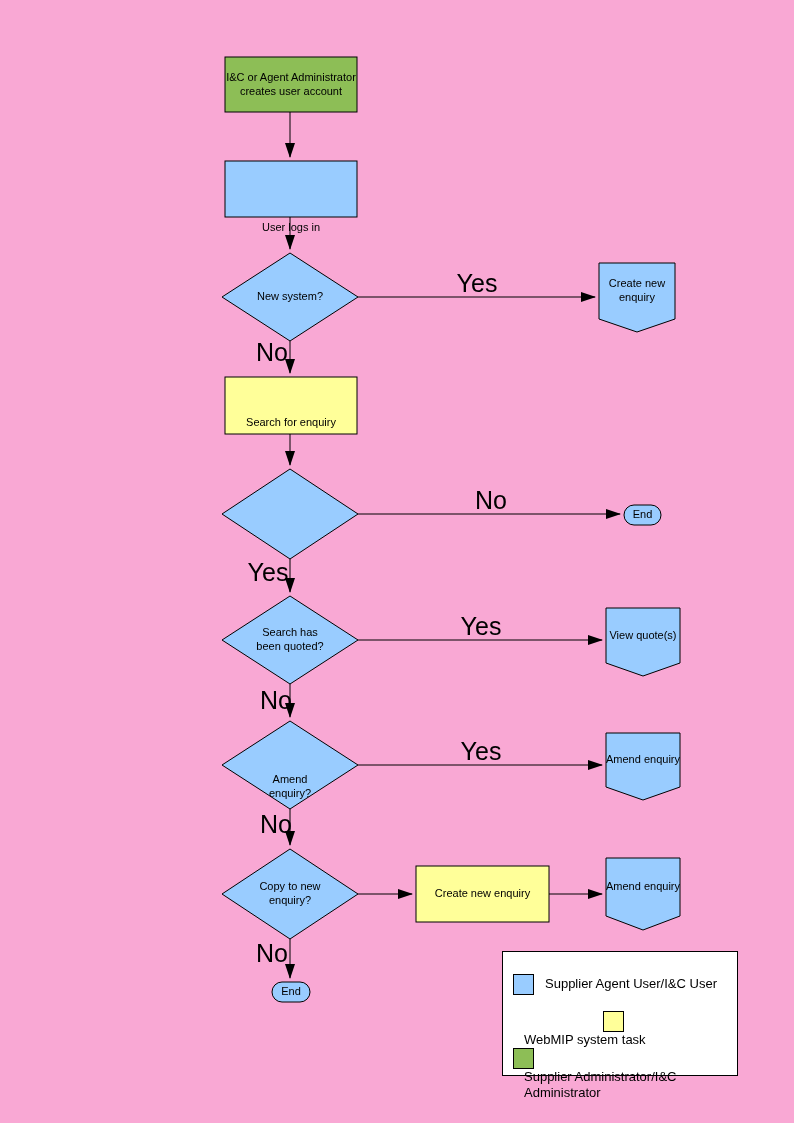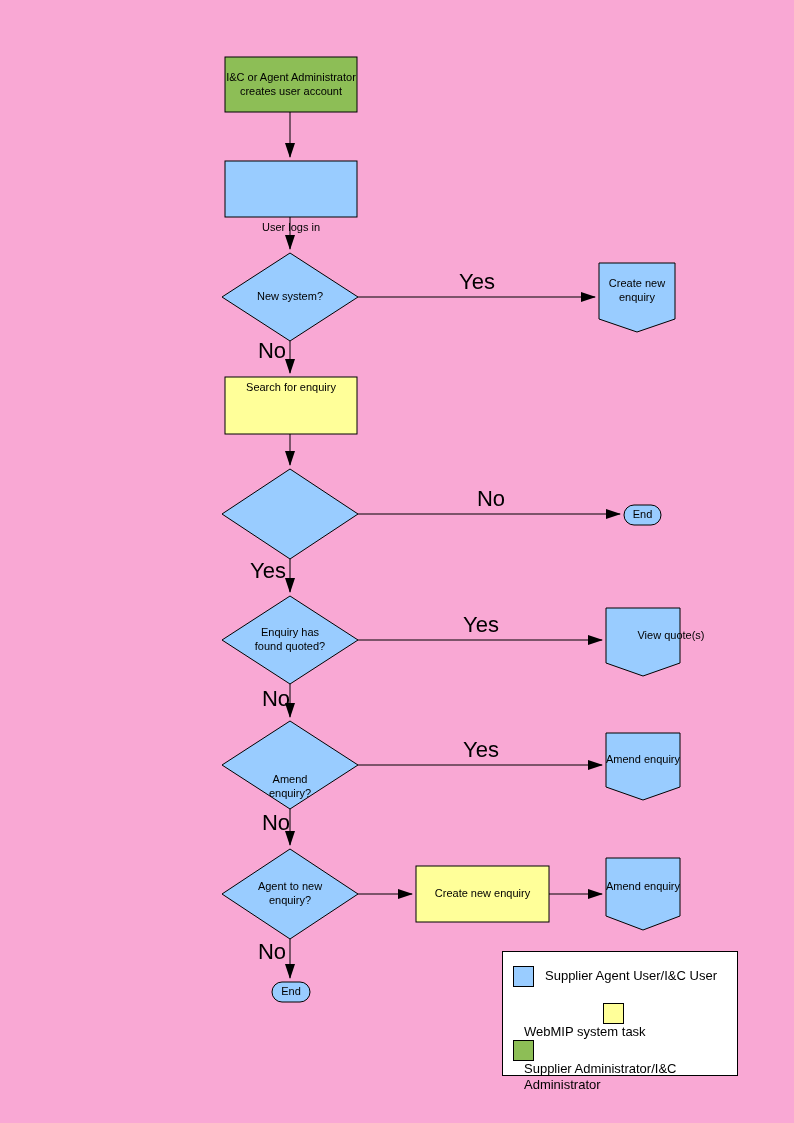--- a/index.html
+++ b/index.html
@@ -13,29 +13,29 @@
   .canvas svg{position:absolute;left:0;top:0;}
   .nlabel{
     position:absolute;
     display:flex;align-items:center;justify-content:center;
     text-align:center;
     font-size:11px;line-height:1.25;color:#000;
     pointer-events:none;
   }
   .elabel{
     position:absolute;
-    font-size:22px;line-height:1;color:#000;
+    font-size:25px;line-height:1;color:#000;
     text-align:center;width:80px;
     pointer-events:none;
   }
   .legend{
     position:absolute;left:502px;top:951px;width:236px;height:125px;
     border:1px solid #000;background:#fff;box-sizing:border-box;
   }
-  .legend-row{position:absolute;left:10px;display:flex;align-items:center;}
+  .legend-row{position:absolute;left:10px;display:flex;align-items:center;margin-top:8px;}
   .legend-row.top-align{align-items:flex-start;flex-direction:column;}
   .swatch{width:21px;height:21px;border:1px solid #000;box-sizing:border-box;flex:0 0 auto;}
   .legend-label{margin-left:11px;font-size:13px;line-height:1.25;color:#000;width:190px;}
 </style>
 </head>
 <body>
 
 <div class="canvas">
 
   <svg width="794" height="1123" viewBox="0 0 794 1123">
@@ -78,27 +78,27 @@
       <rect x="416" y="866" width="133" height="56" fill="#FFFF99"></rect>
       <polygon points="606,858 680,858 680,916 643,930 606,916" fill="#99CCFF"></polygon>
       <rect x="272" y="982" width="38" height="20" rx="10" ry="10" fill="#99CCFF"></rect>
     </g>
   </svg>
 
   <div class="nlabel" style="left:225px;top:57px;width:132px;height:55px;">I&amp;C or Agent Administrator creates user account</div>
   <div class="nlabel" style="left:225px;top:161px;width:132px;height:56px;margin-top:39px;">User logs in</div>
   <div class="nlabel" style="left:222px;top:253px;width:136px;height:88px;">New system?</div>
   <div class="nlabel" style="left:602px;top:263px;width:70px;height:56px;">Create new enquiry</div>
-  <div class="nlabel" style="left:225px;top:359px;width:132px;height:57px;">Search for enquiry</div>
+  <div class="nlabel" style="left:225px;top:394px;width:132px;height:57px;">Search for enquiry</div>
   <div class="nlabel" style="left:624px;top:505px;width:37px;height:20px;">End</div>
-  <div class="nlabel" style="left:250px;top:596px;width:80px;height:88px;">Enquiry has found quoted?</div>
-  <div class="nlabel" style="left:606px;top:608px;width:74px;height:55px;padding-left:28px;">View quote(s)</div>
+  <div class="nlabel" style="left:250px;top:596px;width:80px;height:88px;">Search has been quoted?</div>
+  <div class="nlabel" style="left:606px;top:608px;width:74px;height:55px;">View quote(s)</div>
   <div class="nlabel" style="left:260px;top:743px;width:60px;height:88px;">Amend enquiry?</div>
   <div class="nlabel" style="left:606px;top:733px;width:74px;height:54px;">Amend enquiry</div>
-  <div class="nlabel" style="left:245px;top:849px;width:90px;height:90px;">Agent to new enquiry?</div>
+  <div class="nlabel" style="left:245px;top:849px;width:90px;height:90px;">Copy to new enquiry?</div>
   <div class="nlabel" style="left:416px;top:866px;width:133px;height:56px;">Create new enquiry</div>
   <div class="nlabel" style="left:606px;top:858px;width:74px;height:58px;">Amend enquiry</div>
   <div class="nlabel" style="left:272px;top:982px;width:38px;height:20px;">End</div>
 
   <div class="elabel" style="left:437px;top:271px;">Yes</div>
   <div class="elabel" style="left:232px;top:340px;">No</div>
   <div class="elabel" style="left:451px;top:488px;">No</div>
   <div class="elabel" style="left:228px;top:560px;">Yes</div>
   <div class="elabel" style="left:441px;top:614px;">Yes</div>
   <div class="elabel" style="left:236px;top:688px;">No</div>

